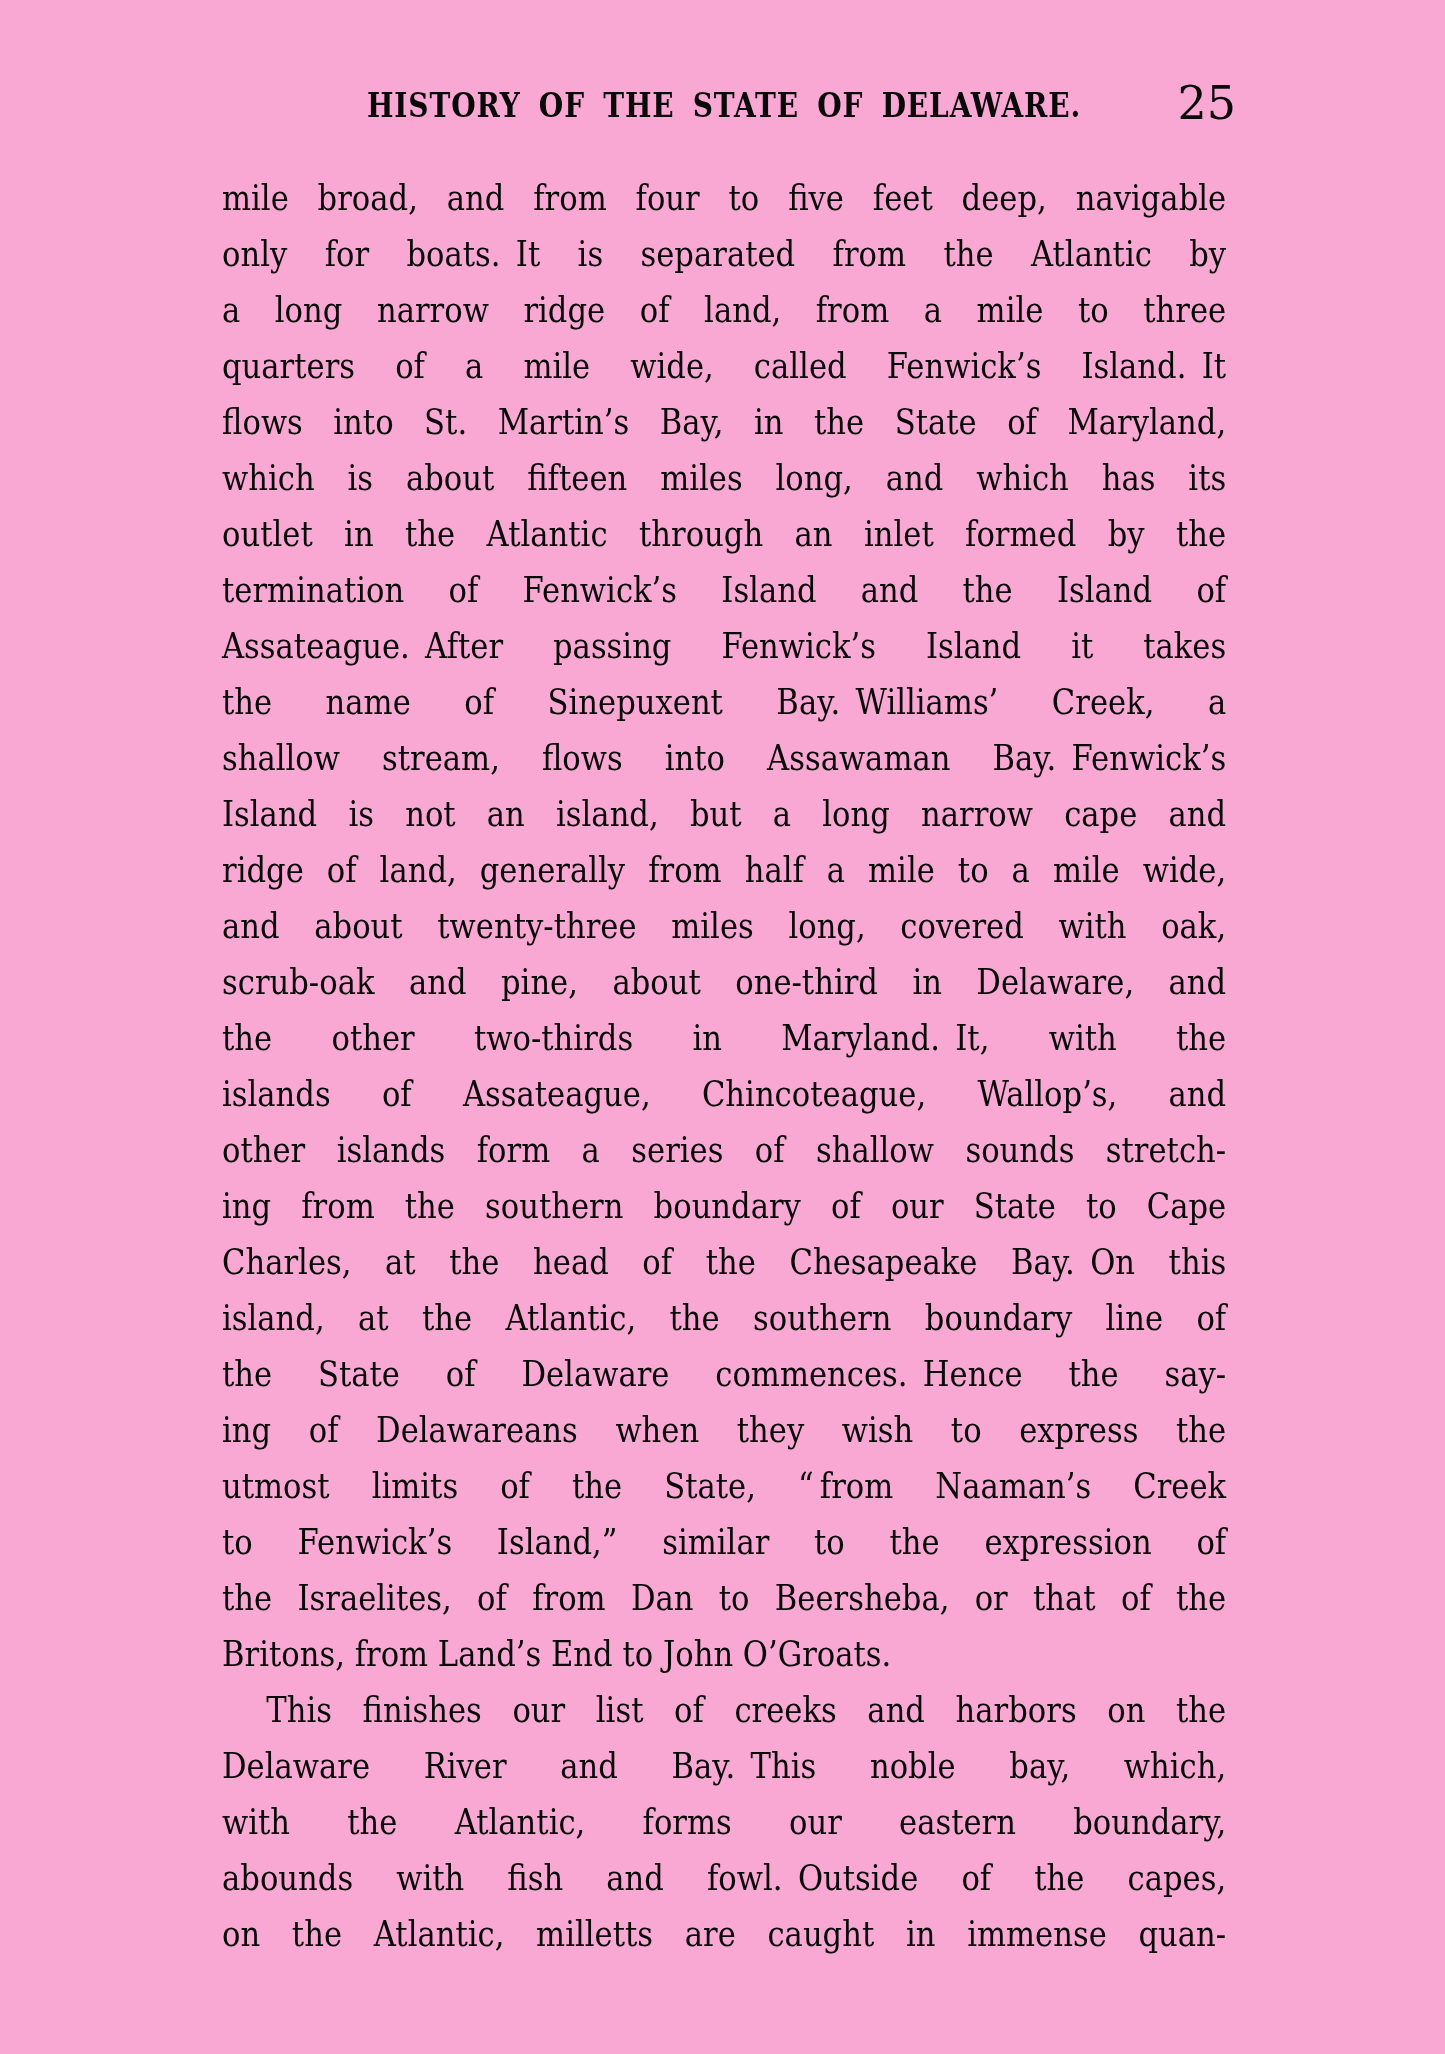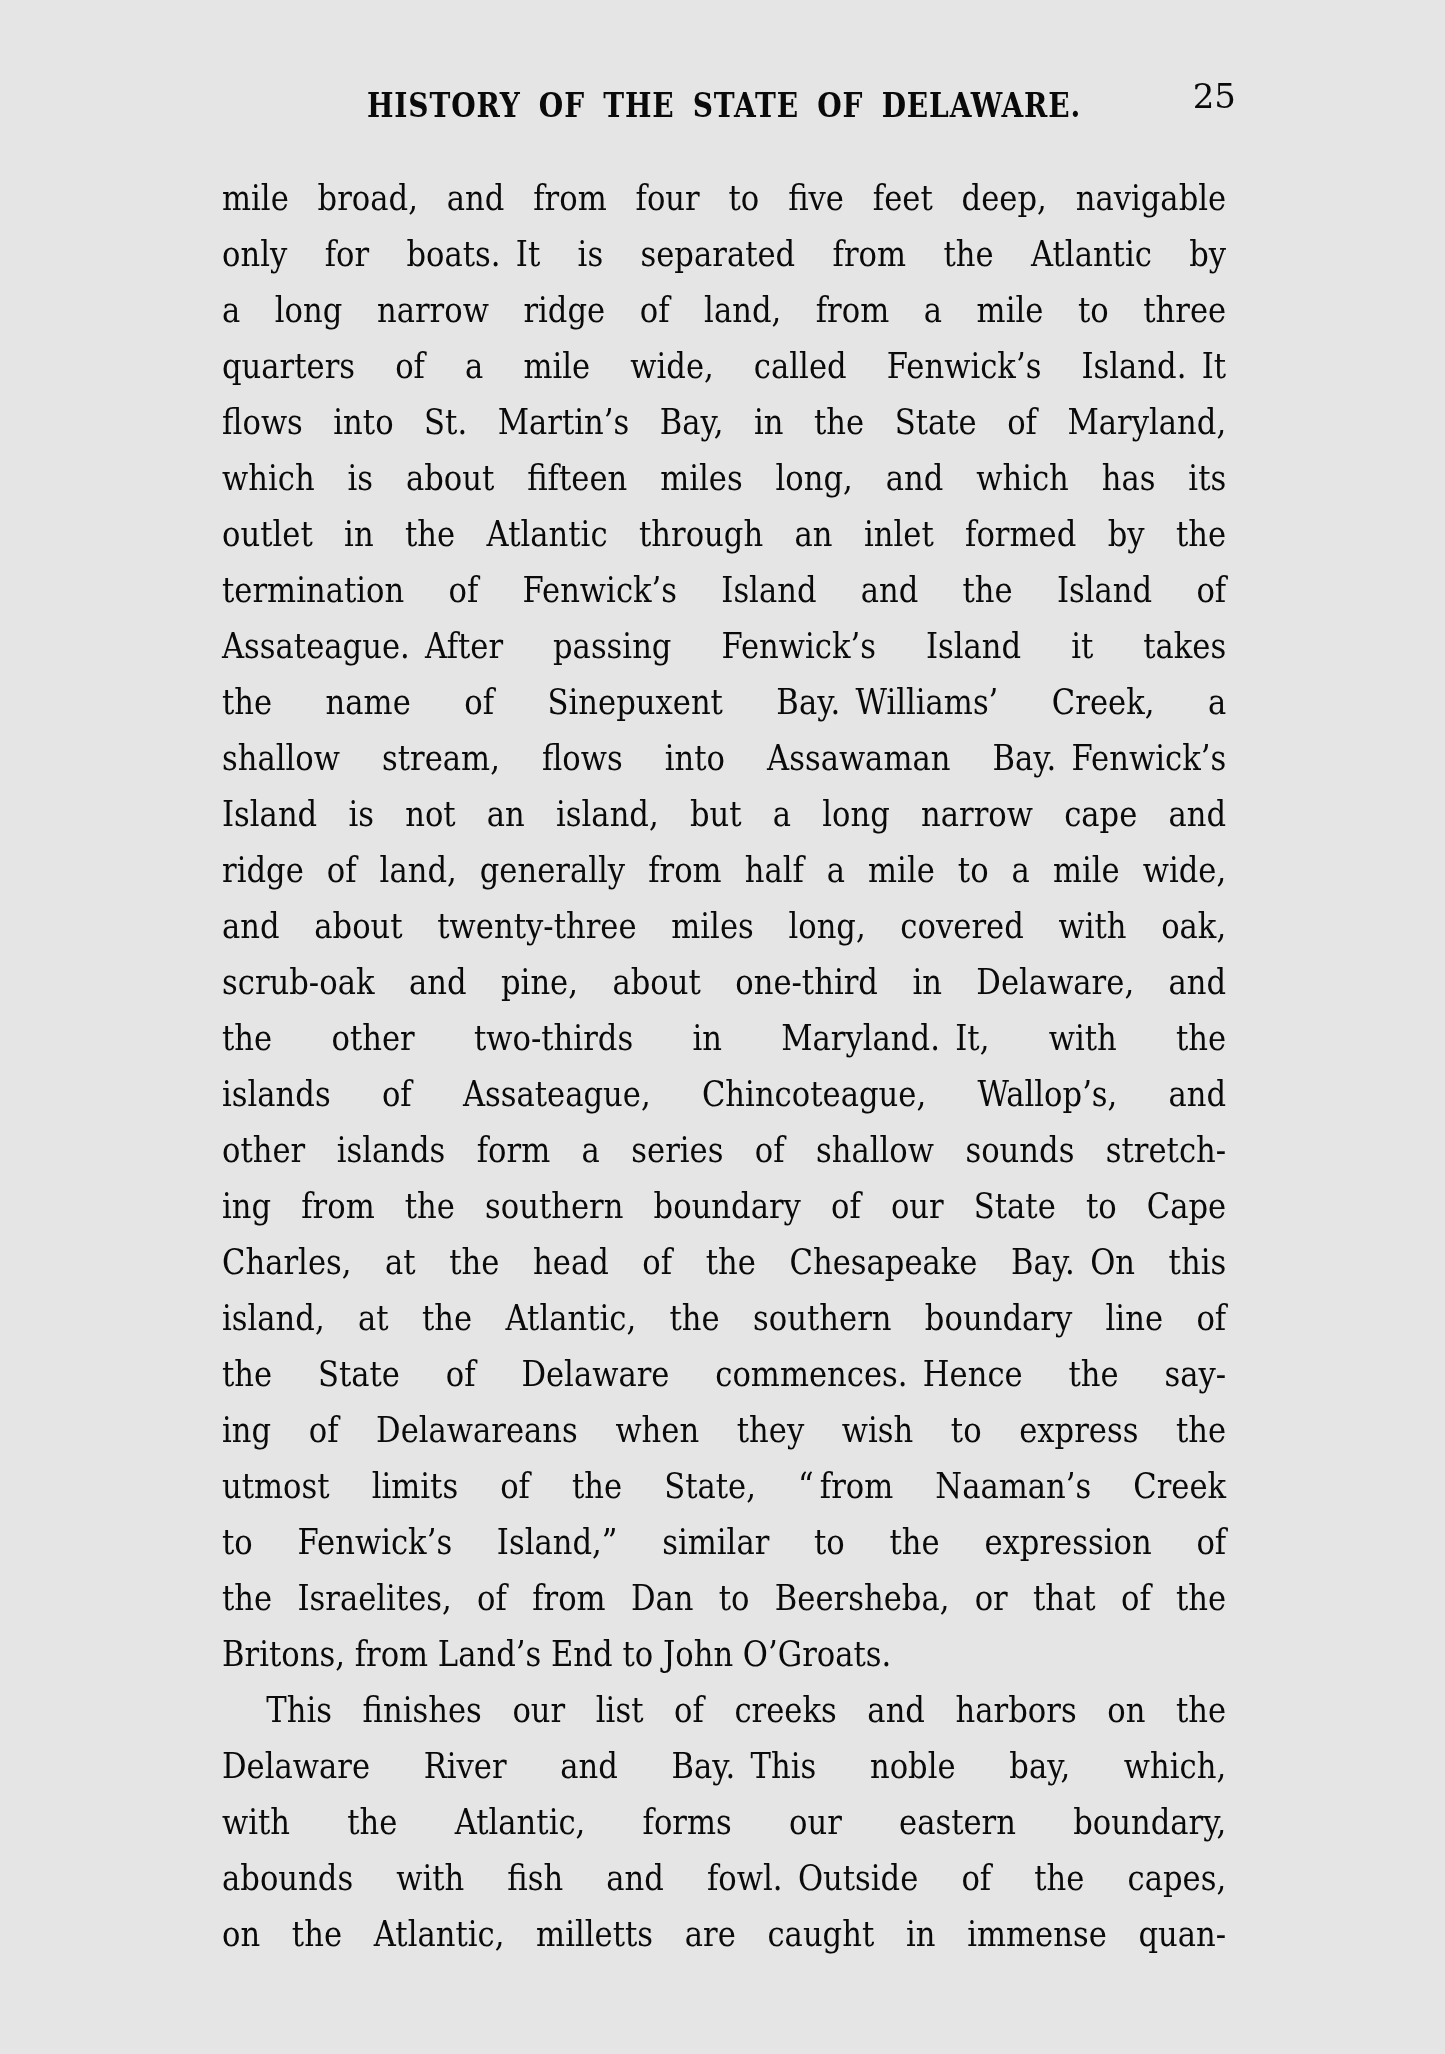--- a/index.html
+++ b/index.html
@@ -8,21 +8,21 @@
     height: 2054px;
     background: #ffffff;
     position: relative;
     overflow: hidden;
     font-family: "DejaVu Serif", "Liberation Serif", serif;
     color: #0a0a0a;
   }
   .page {
     position: absolute;
     inset: 0;
-    background: #e5e5e5;
+    background: #f9a8d4;
   }
   .header {
     position: absolute;
     left: 222px;
     top: 84px;
     width: 1004px;
     height: 56px;
   }
   .running-title {
     position: absolute;
@@ -32,21 +32,21 @@
     font-weight: bold;
     font-size: 33px;
     letter-spacing: 1px;
     word-spacing: 9px;
     white-space: nowrap;
   }
   .page-number {
     position: absolute;
     right: -10px;
     top: -8px;
-    font-size: 34px;
+    font-size: 46px;
     font-weight: normal;
   }
   .body-text {
     position: absolute;
     left: 222px;
     top: 170px;
     width: 1180px;            
     transform: scaleX(0.851); 
     transform-origin: left top;
   }

